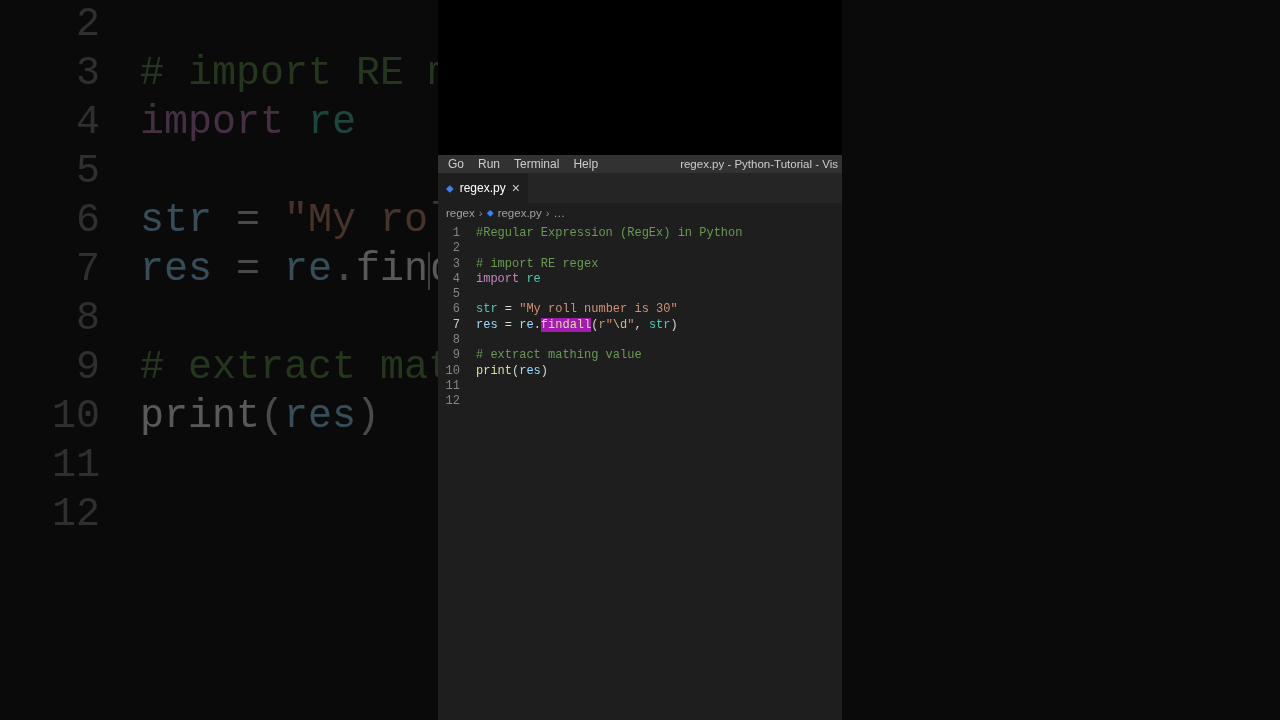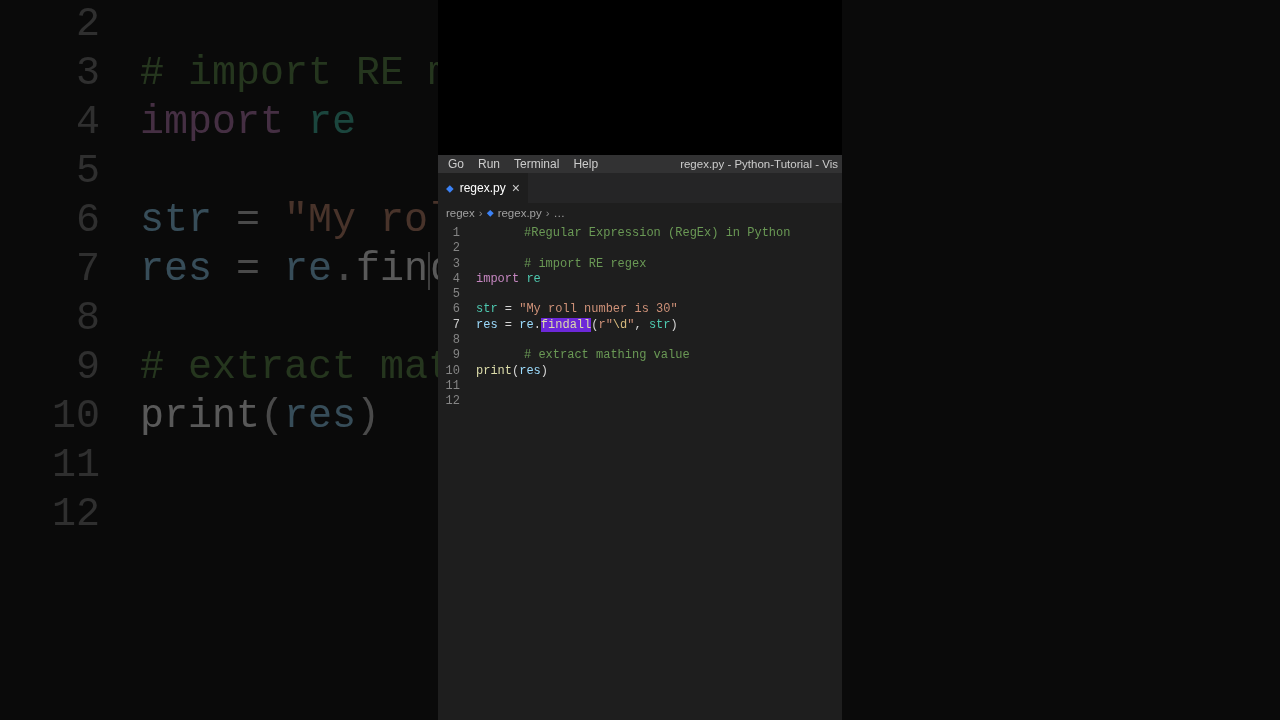--- a/index.html
+++ b/index.html
@@ -147,34 +147,34 @@
   text-align: right;
   color: #858585;
   padding-right: 16px;
   user-select: none;
 }
 .line-num.current { color: #c6c6c6; }
 .code-content {
   color: #d4d4d4;
 }
 
-.tok-comment { color: #6a9955; margin-left: 48px; }
+.tok-comment { color: #6a9955; }
 .tok-keyword { color: #c586c0; }
 .tok-module  { color: #4ec9b0; }
 .tok-var     { color: #9cdcfe; }
 .tok-op      { color: #d4d4d4; }
 .tok-string  { color: #ce9178; }
 .tok-escape  { color: #d7ba7d; }
 .tok-call    { color: #dcdcaa; }
 .tok-paren   { color: #d4d4d4; }
 .tok-punct   { color: #d4d4d4; }
 .tok-builtin { color: #4ec9b0; }
 
 .sel {
-  background: #6d28d9;
+  background: #a21caf;
   font-family: Liberation Mono, monospace;
 }
 
 
 .text-cursor {
   display: inline-block;
   width: 2px;
   height: 38px;
   background: #aeafad;
   vertical-align: middle;

